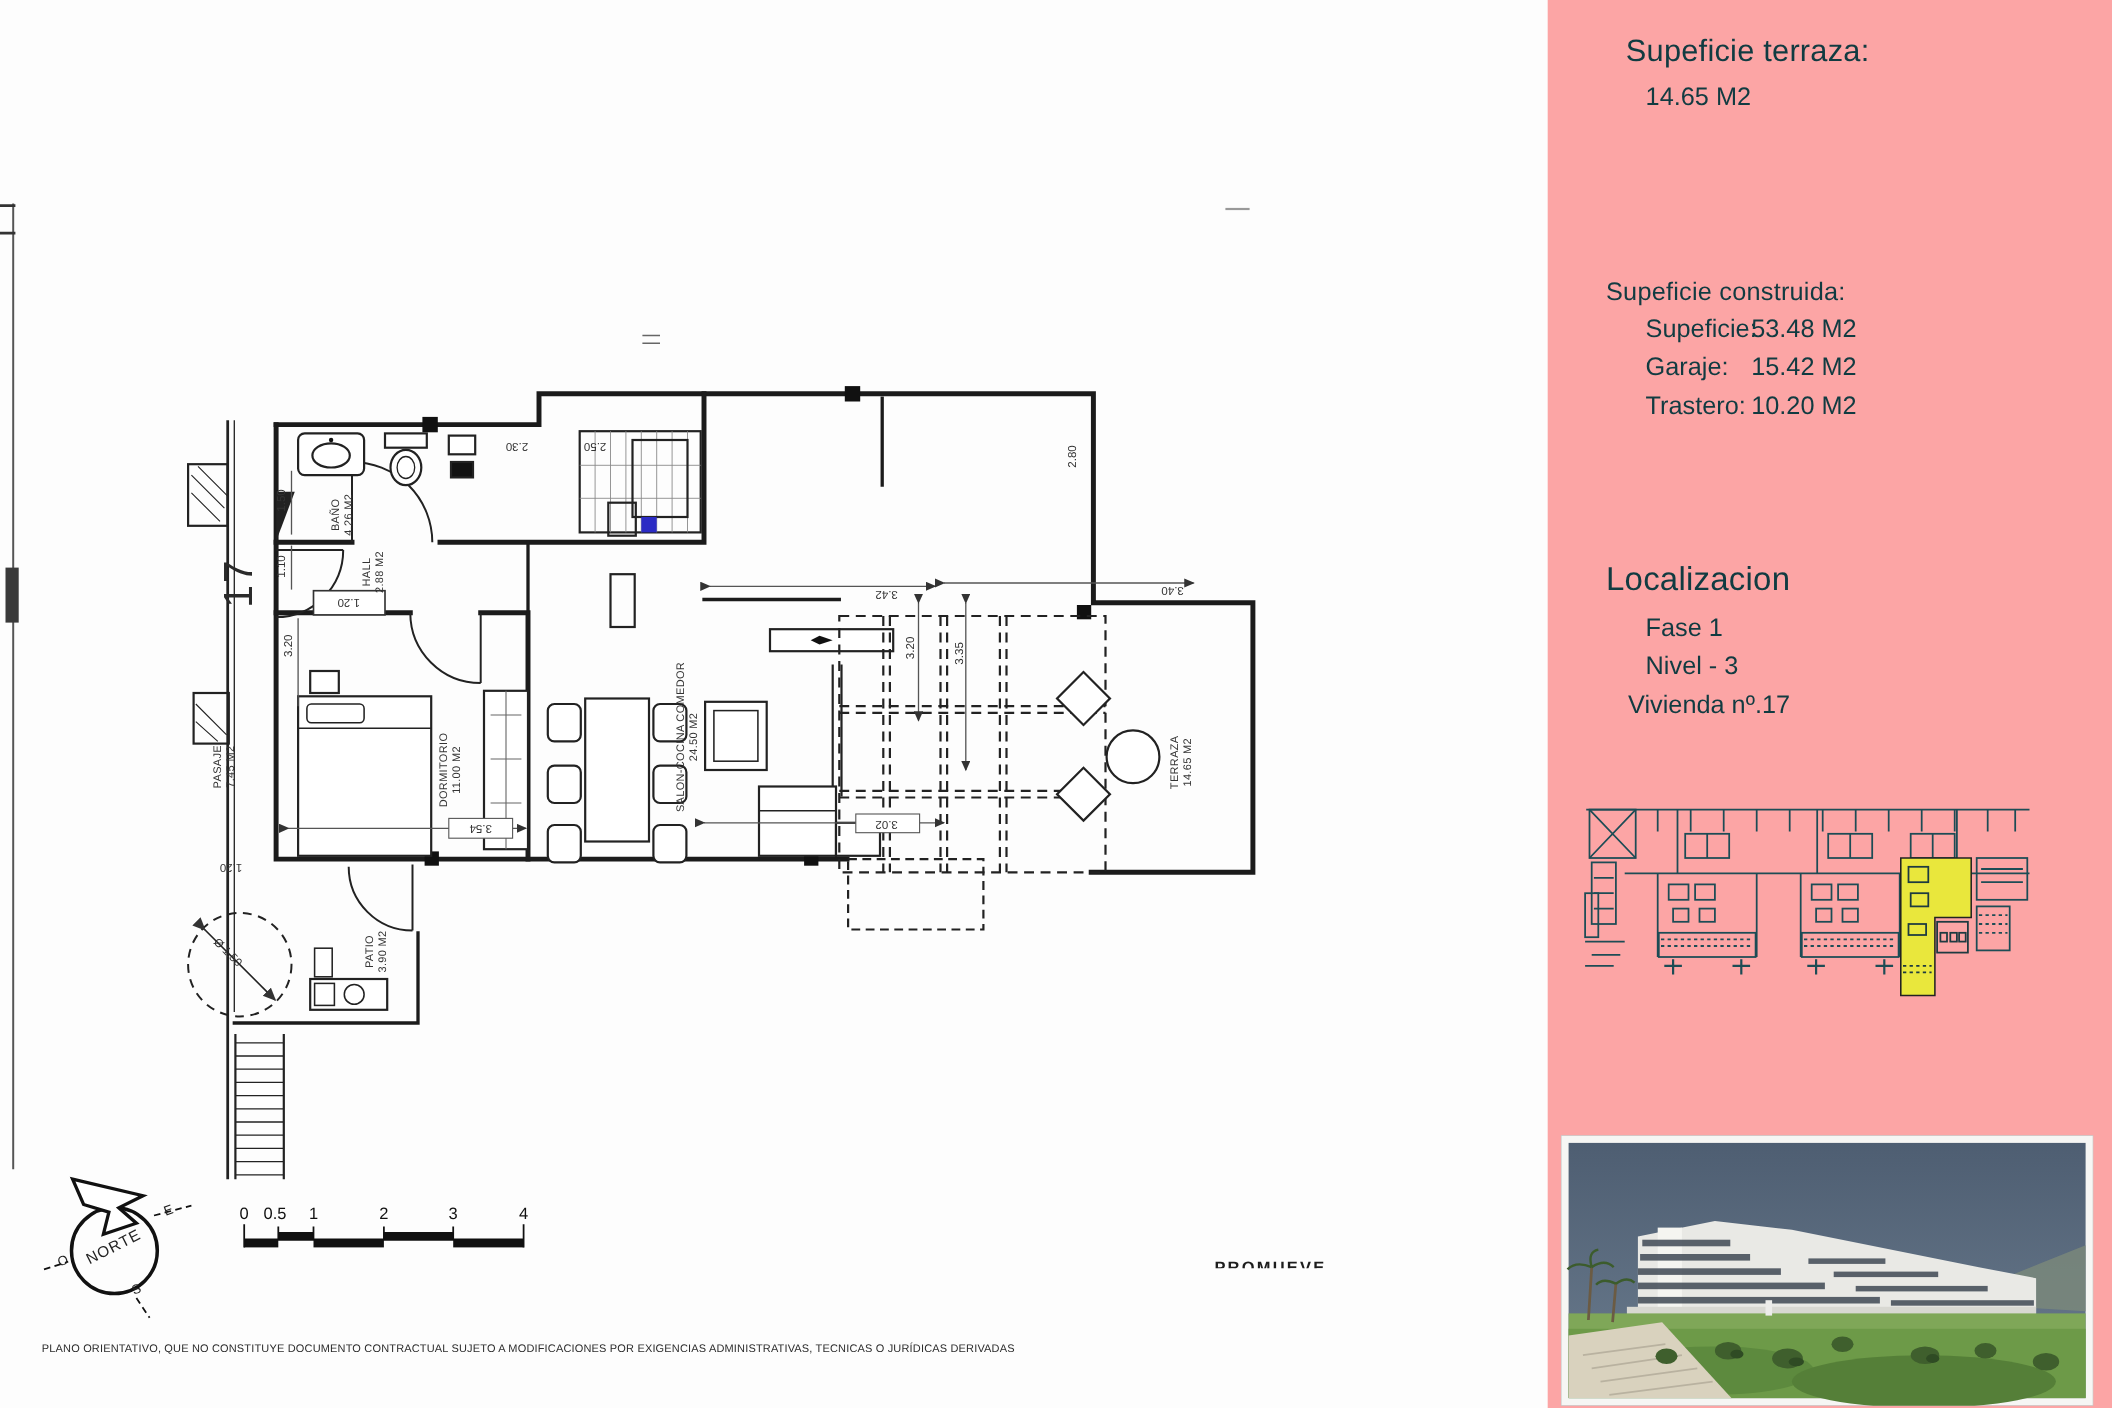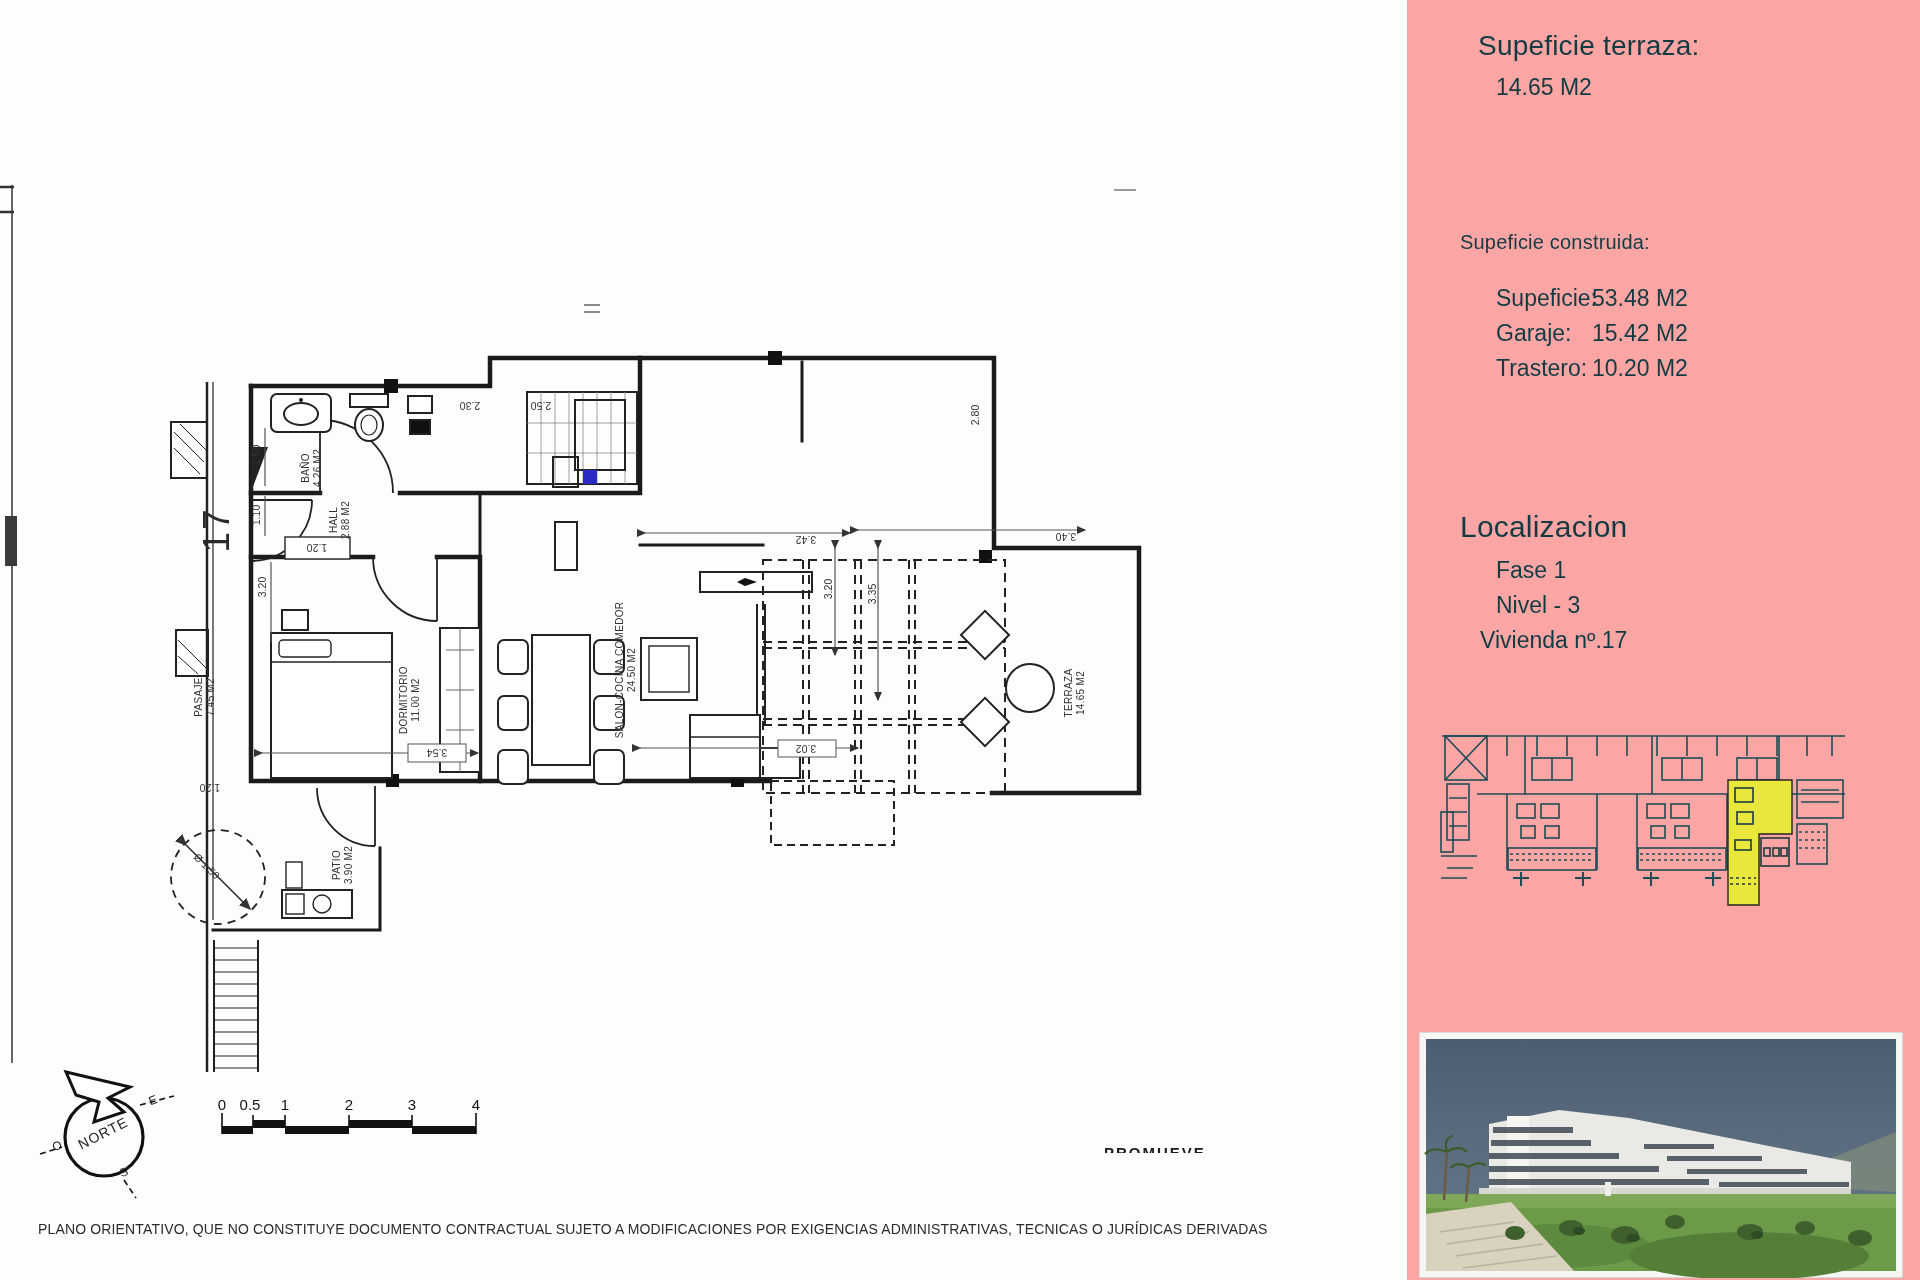--- a/index.html
+++ b/index.html
@@ -16,21 +16,21 @@
   .compassletter{font-size:12px;color:#222;}
   .scalenum{font-size:15px;color:#111;}
   
   #sidebar{position:absolute;left:1407px;top:0;width:597px;height:1280px;background:#fca5a5;}
   .sb-head{position:absolute;font-size:28px;color:#113b41;letter-spacing:.2px;}
   .sb-val{position:absolute;font-size:23px;color:#113b41;}
   .sb-row{position:absolute;font-size:23px;color:#113b41;}
   .sb-row .lab{display:inline-block;width:96px;}
   #promueve-clip{position:absolute;left:1104px;top:1144px;width:160px;height:9px;overflow:hidden;}
   #promueve-clip div{font-size:15px;font-weight:700;letter-spacing:2px;color:#1d1d1d;line-height:17px;}
-  .foot{position:absolute;left:38px;font-size:14px;color:#2b2b2b;letter-spacing:.15px;white-space:nowrap;}
+  .foot{position:absolute;left:38px;font-size:10px;color:#2b2b2b;letter-spacing:.15px;white-space:nowrap;}
 </style>
 </head>
 <body>
 
 <div id="page">
 
   <svg width="1410" height="1280" viewBox="0 0 1410 1280" style="position:absolute;left:0;top:0;">
     <defs>
       <marker id="ar" markerWidth="9" markerHeight="9" refX="7" refY="3.5" orient="auto">
         <path d="M0,0 L8,3.5 L0,7 z" fill="#333"></path>
@@ -246,21 +246,21 @@
     <div>PROMUEVE</div>
   </div>
 
   <div class="foot" style="top:1221px;">PLANO ORIENTATIVO, QUE NO CONSTITUYE DOCUMENTO CONTRACTUAL SUJETO A MODIFICACIONES POR EXIGENCIAS ADMINISTRATIVAS, TECNICAS O JURÍDICAS DERIVADAS</div>
 
   <div id="sidebar">
 
     <div class="sb-head" style="left:71px;top:30px;">Supeficie terraza:</div>
     <div class="sb-val" style="left:89px;top:74px;">14.65 M2</div>
 
-    <div class="sb-head" style="left:53px;top:231px;font-size:20px;">Supeficie construida:</div>
+    <div class="sb-head" style="left:53px;top:252px;font-size:23px;">Supeficie construida:</div>
     <div class="sb-row" style="left:89px;top:285px;">
       <span class="lab">Supeficie:</span><span>53.48 M2</span>
     </div>
     <div class="sb-row" style="left:89px;top:320px;">
       <span class="lab">Garaje:</span><span>15.42 M2</span>
     </div>
     <div class="sb-row" style="left:89px;top:355px;">
       <span class="lab">Trastero:</span><span>10.20 M2</span>
     </div>
 

